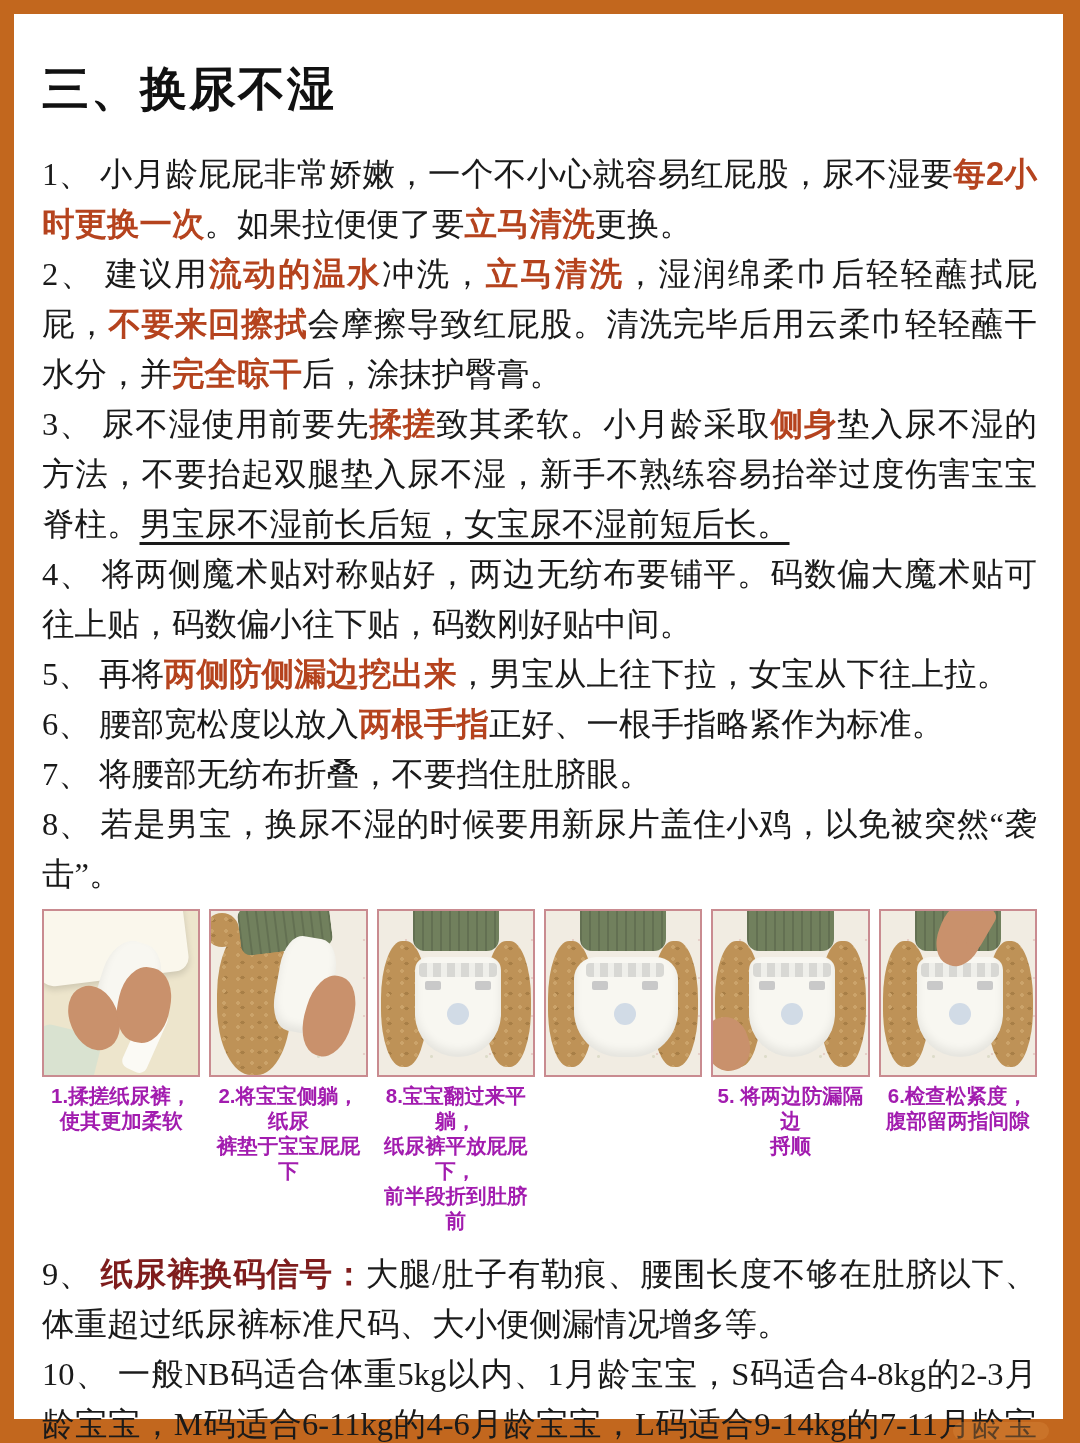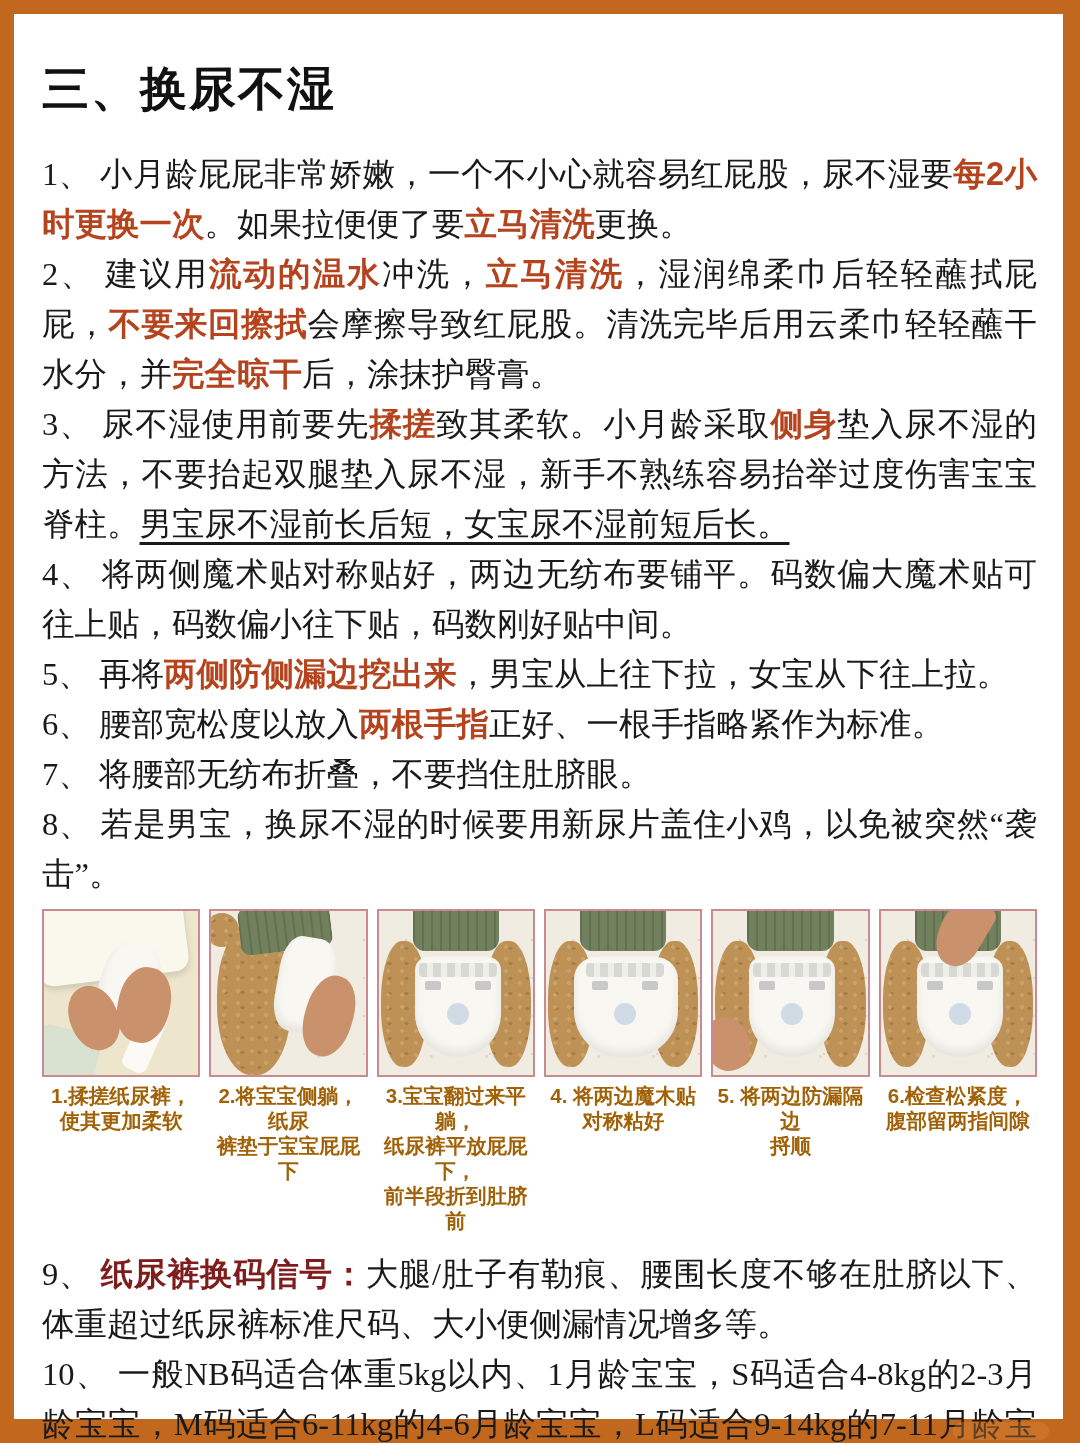--- a/index.html
+++ b/index.html
@@ -38,21 +38,21 @@
   }
   .photo-strip figure { flex:1 1 0; display:flex; flex-direction:column; align-items:center; }
   .art {
     position:relative; width:100%; height:168px; overflow:hidden;
     border:2px solid #C98B90; background:#F1ECE2;
   }
   .art div { position:absolute; }
   .caption {
     margin-top:6px; white-space:pre-line; text-align:center;
     font-family:"Liberation Sans","DejaVu Sans",sans-serif;
-    font-size:20.5px; line-height:25px; font-weight:600; color:#a16207;
+    font-size:20.5px; line-height:25px; font-weight:600; color:#a21caf;
   }
 
   
   .sheet   { inset:0; background:#F1ECE2; }
   .sheet-dots { inset:0;
     background-image: radial-gradient(#E4C9C2 1.5px, transparent 1.6px),
                       radial-gradient(#D9D9C3 1.5px, transparent 1.6px);
     background-size: 42px 38px, 55px 47px;
     background-position: 6px 10px, 25px 28px; opacity:.8; }
   .fur     { background:#BE9257;
@@ -175,40 +175,38 @@
             <div class="sheet-dots"></div>
           <div class="f-arml fur"></div>
           <div class="f-armr fur"></div>
           <div class="f-sweater sweater"></div>
           <div class="f-diaper diaper"></div>
           <div class="f-waist"></div>
           <div class="f-tape1 tape"></div>
           <div class="f-tape2 tape"></div>
           <div class="f-motif"></div>
         </div>
-        <figcaption class="caption">3.宝宝翻过来平躺，
+        <figcaption class="caption">8.宝宝翻过来平躺，
 纸尿裤平放屁屁下，
 前半段折到肚脐前</figcaption>
       </figure>
 
       <figure>
         <div class="art s4">
           <div class="sheet"></div>
             <div class="sheet-dots"></div>
           <div class="f-arml fur"></div>
           <div class="f-armr fur"></div>
           <div class="f-sweater sweater"></div>
           <div class="f-diaper diaper"></div>
           <div class="f-waist"></div>
           <div class="f-tape1 tape"></div>
           <div class="f-tape2 tape"></div>
           <div class="f-motif"></div>
         </div>
-        <figcaption class="caption">4. 将两边魔木贴
-对称粘好</figcaption>
       </figure>
 
       <figure>
         <div class="art">
           <div class="sheet"></div>
             <div class="sheet-dots"></div>
           <div class="f-arml fur"></div>
           <div class="f-armr fur"></div>
           <div class="f-sweater sweater"></div>
           <div class="f-diaper diaper"></div>

